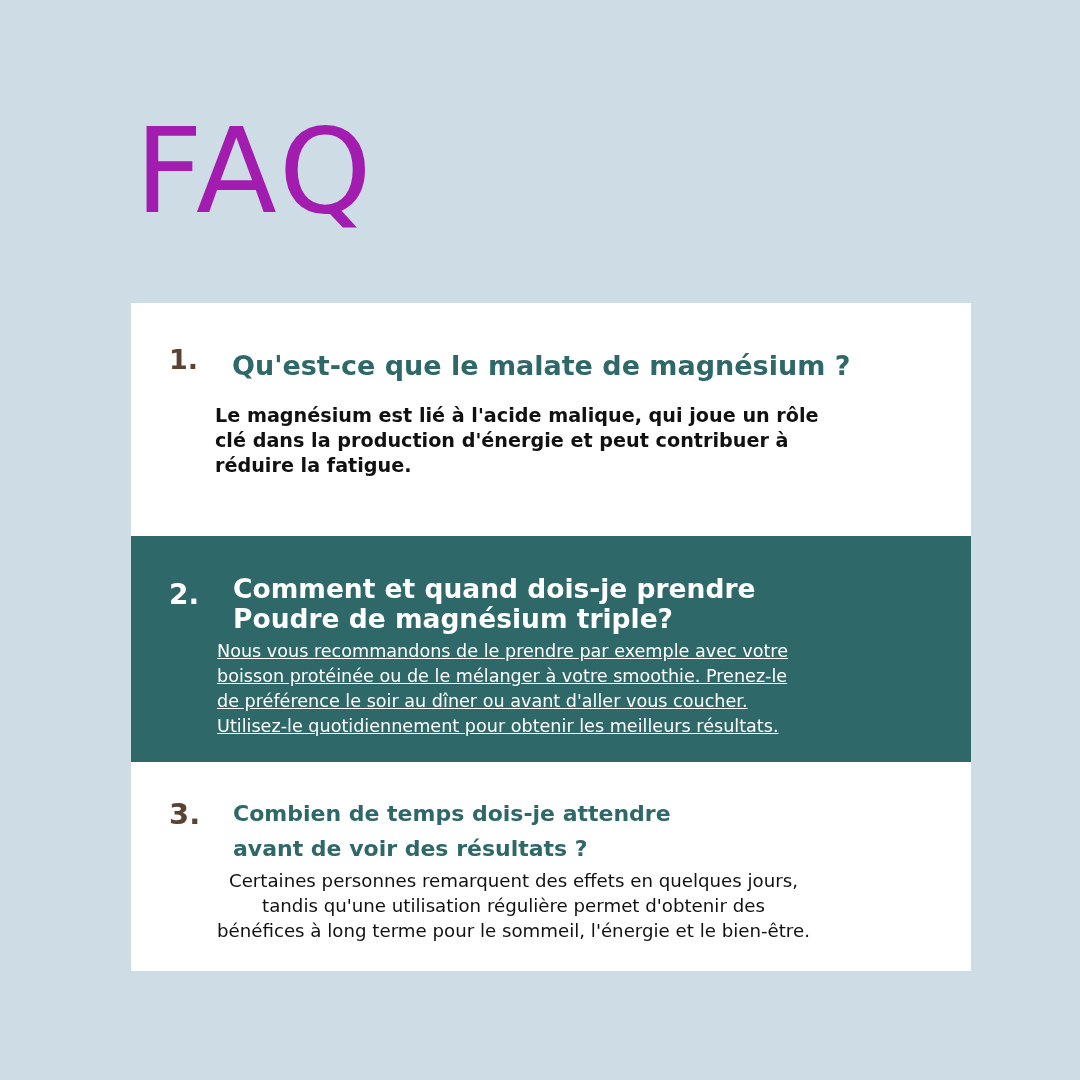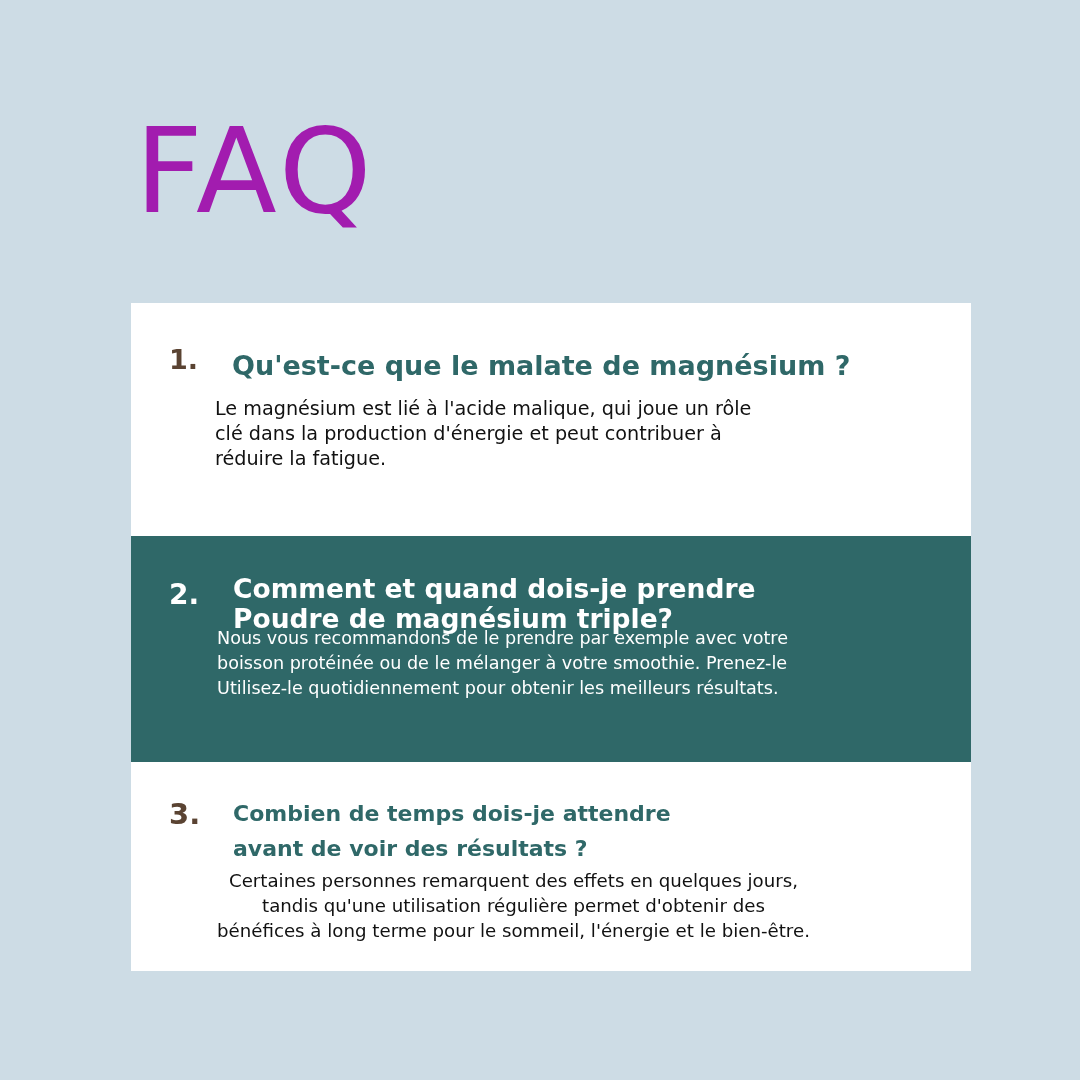--- a/index.html
+++ b/index.html
@@ -79,36 +79,37 @@
 
 <div class="faq-title">FAQ</div>
 
 <div class="card">
 
   <div class="section s1">
     <div class="num" style="left:38px; top:43px; font-size:27px;">1.</div>
     <h2 class="question" style="top:33px; font-size:27px;">
       <span class="q-line">Qu'est-ce que le malate de magnésium ?</span>
     </h2>
-    <p class="answer" style="top:93px;">
+    <p class="answer" style="top:100px;font-weight:bold;">
       <span class="a-line">Le magnésium est lié à l'acide malique, qui joue un rôle</span>
       <span class="a-line">clé dans la production d'énergie et peut contribuer à</span>
       <span class="a-line">réduire la fatigue.</span>
     </p>
   </div>
 
   <div class="section s2">
     <div class="num" style="left:38px; top:45px; font-size:28px;">2.</div>
     <h2 class="question" style="top:22px; left:86px; font-size:26.5px; line-height:30px;">
       <span class="q-line">Comment et quand dois-je prendre</span>
       <span class="q-line">Poudre de magnésium triple?</span>
     </h2>
-    <p class="answer" style="top:90px; left:86px;">
+    <p class="answer" style="top:103px; left:86px;text-decoration:underline;">
       <span class="a-line">Nous vous recommandons de le prendre par exemple avec votre</span>
       <span class="a-line">boisson protéinée ou de le mélanger à votre smoothie. Prenez-le</span>
+      <span class="a-line">de préférence le soir au dîner ou avant d'aller vous coucher.</span>
       <span class="a-line">Utilisez-le quotidiennement pour obtenir les meilleurs résultats.</span>
     </p>
   </div>
 
   <div class="section s3">
     <div class="num" style="left:38px; top:38px; font-size:29px;">3.</div>
     <h2 class="question" style="top:18px; left:86px; font-size:22px; line-height:35px;">
       <span class="q-line">Combien de temps dois-je attendre</span>
       <span class="q-line">avant de voir des résultats ?</span>
     </h2>

